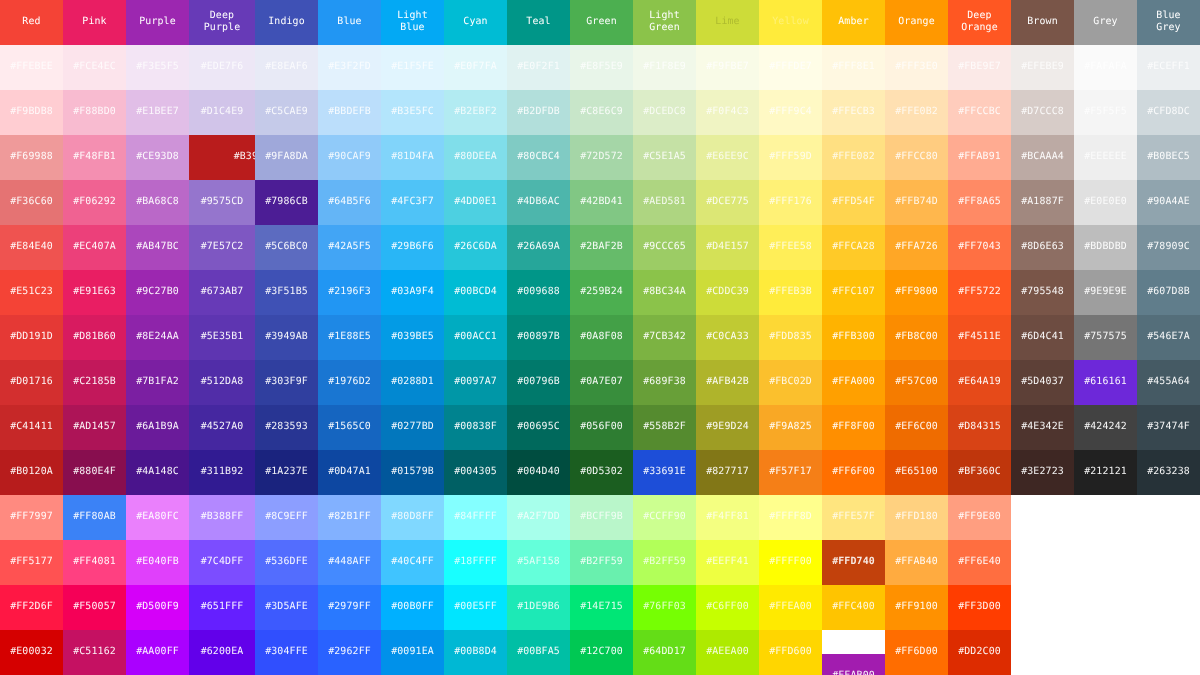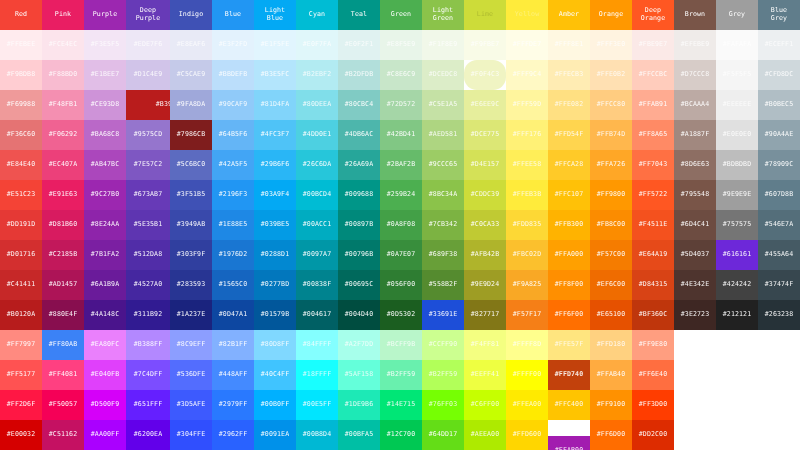--- a/index.html
+++ b/index.html
@@ -113,21 +113,21 @@
       <div class="cell swatch" style="background: rgb(248, 187, 208); color: rgba(255, 255, 255, 0.88);">#F88BD0</div>
       <div class="cell swatch" style="background: rgb(225, 190, 231); color: rgba(255, 255, 255, 0.88);">#E1BEE7</div>
       <div class="cell swatch" style="background: rgb(209, 196, 233); color: rgba(255, 255, 255, 0.88);">#D1C4E9</div>
       <div class="cell swatch" style="background: rgb(197, 202, 233); color: rgba(255, 255, 255, 0.88);">#C5CAE9</div>
       <div class="cell swatch" style="background: rgb(187, 222, 251); color: rgba(255, 255, 255, 0.88);">#BBDEFB</div>
       <div class="cell swatch" style="background: rgb(179, 229, 252); color: rgba(255, 255, 255, 0.88);">#B3E5FC</div>
       <div class="cell swatch" style="background: rgb(178, 235, 242); color: rgba(255, 255, 255, 0.8);">#B2EBF2</div>
       <div class="cell swatch" style="background: rgb(178, 223, 219); color: rgba(255, 255, 255, 0.88);">#B2DFDB</div>
       <div class="cell swatch" style="background: rgb(200, 230, 201); color: rgba(255, 255, 255, 0.88);">#C8E6C9</div>
       <div class="cell swatch" style="background: rgb(220, 237, 200); color: rgba(255, 255, 255, 0.8);">#DCEDC8</div>
-      <div class="cell swatch" style="background: rgb(240, 244, 195); color: rgba(255, 255, 255, 0.8); border-radius: 13px;">#F0F4C3</div>
+      <div class="cell swatch" style="background: rgb(240, 244, 195); color: rgba(255, 255, 255, 0.8);">#F0F4C3</div>
       <div class="cell swatch" style="background: rgb(255, 249, 196); color: rgba(255, 255, 255, 0.8);">#FFF9C4</div>
       <div class="cell swatch" style="background: rgb(255, 236, 179); color: rgba(255, 255, 255, 0.8);">#FFECB3</div>
       <div class="cell swatch" style="background: rgb(255, 224, 178); color: rgba(255, 255, 255, 0.8);">#FFE0B2</div>
       <div class="cell swatch" style="background: rgb(255, 204, 188); color: rgba(255, 255, 255, 0.88);">#FFCCBC</div>
       <div class="cell swatch" style="background: rgb(215, 204, 200); color: rgba(255, 255, 255, 0.88);">#D7CCC8</div>
       <div class="cell swatch" style="background: rgb(245, 245, 245); color: rgba(255, 255, 255, 0.8);">#F5F5F5</div>
       <div class="cell swatch" style="background: rgb(207, 216, 220); color: rgba(255, 255, 255, 0.88);">#CFD8DC</div>
       <div class="cell swatch" style="background: rgb(239, 154, 154); color: rgba(255, 255, 255, 0.95);">#F69988</div>
       <div class="cell swatch" style="background: rgb(244, 143, 177); color: rgba(255, 255, 255, 0.95);">#F48FB1</div>
       <div class="cell swatch" style="background: rgb(206, 147, 216); color: rgba(255, 255, 255, 0.95);">#CE93D8</div>
@@ -144,21 +144,21 @@
       <div class="cell swatch" style="background: rgb(255, 224, 130); color: rgba(255, 255, 255, 0.8);">#FFE082</div>
       <div class="cell swatch" style="background: rgb(255, 204, 128); color: rgba(255, 255, 255, 0.88);">#FFCC80</div>
       <div class="cell swatch" style="background: rgb(255, 171, 145); color: rgba(255, 255, 255, 0.95);">#FFAB91</div>
       <div class="cell swatch" style="background: rgb(188, 170, 164); color: rgba(255, 255, 255, 0.95);">#BCAAA4</div>
       <div class="cell swatch" style="background: rgb(238, 238, 238); color: rgba(255, 255, 255, 0.8);">#EEEEEE</div>
       <div class="cell swatch" style="background: rgb(176, 190, 197); color: rgba(255, 255, 255, 0.95);">#B0BEC5</div>
       <div class="cell swatch" style="background: rgb(229, 115, 115); color: rgba(255, 255, 255, 0.95);">#F36C60</div>
       <div class="cell swatch" style="background: rgb(240, 98, 146); color: rgba(255, 255, 255, 0.95);">#F06292</div>
       <div class="cell swatch" style="background: rgb(186, 104, 200); color: rgba(255, 255, 255, 0.95);">#BA68C8</div>
       <div class="cell swatch" style="background: rgb(149, 117, 205); color: rgba(255, 255, 255, 0.95);">#9575CD</div>
-      <div class="cell swatch" style="background: #7f1d1d; color: rgba(255, 255, 255, 0.95);">#7986CB</div>
+      <div class="cell swatch" style="background: #4c1d95; color: rgba(255, 255, 255, 0.95);">#7986CB</div>
       <div class="cell swatch" style="background: rgb(100, 181, 246); color: rgba(255, 255, 255, 0.95);">#64B5F6</div>
       <div class="cell swatch" style="background: rgb(79, 195, 247); color: rgba(255, 255, 255, 0.95);">#4FC3F7</div>
       <div class="cell swatch" style="background: rgb(77, 208, 225); color: rgba(255, 255, 255, 0.95);">#4DD0E1</div>
       <div class="cell swatch" style="background: rgb(77, 182, 172); color: rgba(255, 255, 255, 0.95);">#4DB6AC</div>
       <div class="cell swatch" style="background: rgb(129, 199, 132); color: rgba(255, 255, 255, 0.95);">#42BD41</div>
       <div class="cell swatch" style="background: rgb(174, 213, 129); color: rgba(255, 255, 255, 0.88);">#AED581</div>
       <div class="cell swatch" style="background: rgb(220, 231, 117); color: rgba(255, 255, 255, 0.88);">#DCE775</div>
       <div class="cell swatch" style="background: rgb(255, 241, 118); color: rgba(255, 255, 255, 0.8);">#FFF176</div>
       <div class="cell swatch" style="background: rgb(255, 213, 79); color: rgba(255, 255, 255, 0.88);">#FFD54F</div>
       <div class="cell swatch" style="background: rgb(255, 183, 77); color: rgba(255, 255, 255, 0.88);">#FFB74D</div>
@@ -261,21 +261,21 @@
       <div class="cell swatch" style="background: rgb(78, 52, 46); color: rgba(255, 255, 255, 0.95);">#4E342E</div>
       <div class="cell swatch" style="background: rgb(66, 66, 66); color: rgba(255, 255, 255, 0.95);">#424242</div>
       <div class="cell swatch" style="background: rgb(55, 71, 79); color: rgba(255, 255, 255, 0.95);">#37474F</div>
       <div class="cell swatch" style="background: rgb(183, 28, 28); color: rgba(255, 255, 255, 0.95);">#B0120A</div>
       <div class="cell swatch" style="background: rgb(136, 14, 79); color: rgba(255, 255, 255, 0.95);">#880E4F</div>
       <div class="cell swatch" style="background: rgb(74, 20, 140); color: rgba(255, 255, 255, 0.95);">#4A148C</div>
       <div class="cell swatch" style="background: rgb(49, 27, 146); color: rgba(255, 255, 255, 0.95);">#311B92</div>
       <div class="cell swatch" style="background: rgb(26, 35, 126); color: rgba(255, 255, 255, 0.95);">#1A237E</div>
       <div class="cell swatch" style="background: rgb(13, 71, 161); color: rgba(255, 255, 255, 0.95);">#0D47A1</div>
       <div class="cell swatch" style="background: rgb(1, 87, 155); color: rgba(255, 255, 255, 0.95);">#01579B</div>
-      <div class="cell swatch" style="background: rgb(0, 96, 100); color: rgba(255, 255, 255, 0.95);">#004617</div>
+      <div class="cell swatch" style="background: rgb(0, 96, 100); color: rgba(255, 255, 255, 0.95);">#004305</div>
       <div class="cell swatch" style="background: rgb(0, 77, 64); color: rgba(255, 255, 255, 0.95);">#004D40</div>
       <div class="cell swatch" style="background: rgb(27, 94, 32); color: rgba(255, 255, 255, 0.95);">#0D5302</div>
       <div class="cell swatch" style="background: #1d4ed8; color: rgba(255, 255, 255, 0.95);">#33691E</div>
       <div class="cell swatch" style="background: rgb(130, 119, 23); color: rgba(255, 255, 255, 0.95);">#827717</div>
       <div class="cell swatch" style="background: rgb(245, 127, 23); color: rgba(255, 255, 255, 0.95);">#F57F17</div>
       <div class="cell swatch" style="background: rgb(255, 111, 0); color: rgba(255, 255, 255, 0.95);">#FF6F00</div>
       <div class="cell swatch" style="background: rgb(230, 81, 0); color: rgba(255, 255, 255, 0.95);">#E65100</div>
       <div class="cell swatch" style="background: rgb(191, 54, 12); color: rgba(255, 255, 255, 0.95);">#BF360C</div>
       <div class="cell swatch" style="background: rgb(62, 39, 35); color: rgba(255, 255, 255, 0.95);">#3E2723</div>
       <div class="cell swatch" style="background: rgb(33, 33, 33); color: rgba(255, 255, 255, 0.95);">#212121</div>

